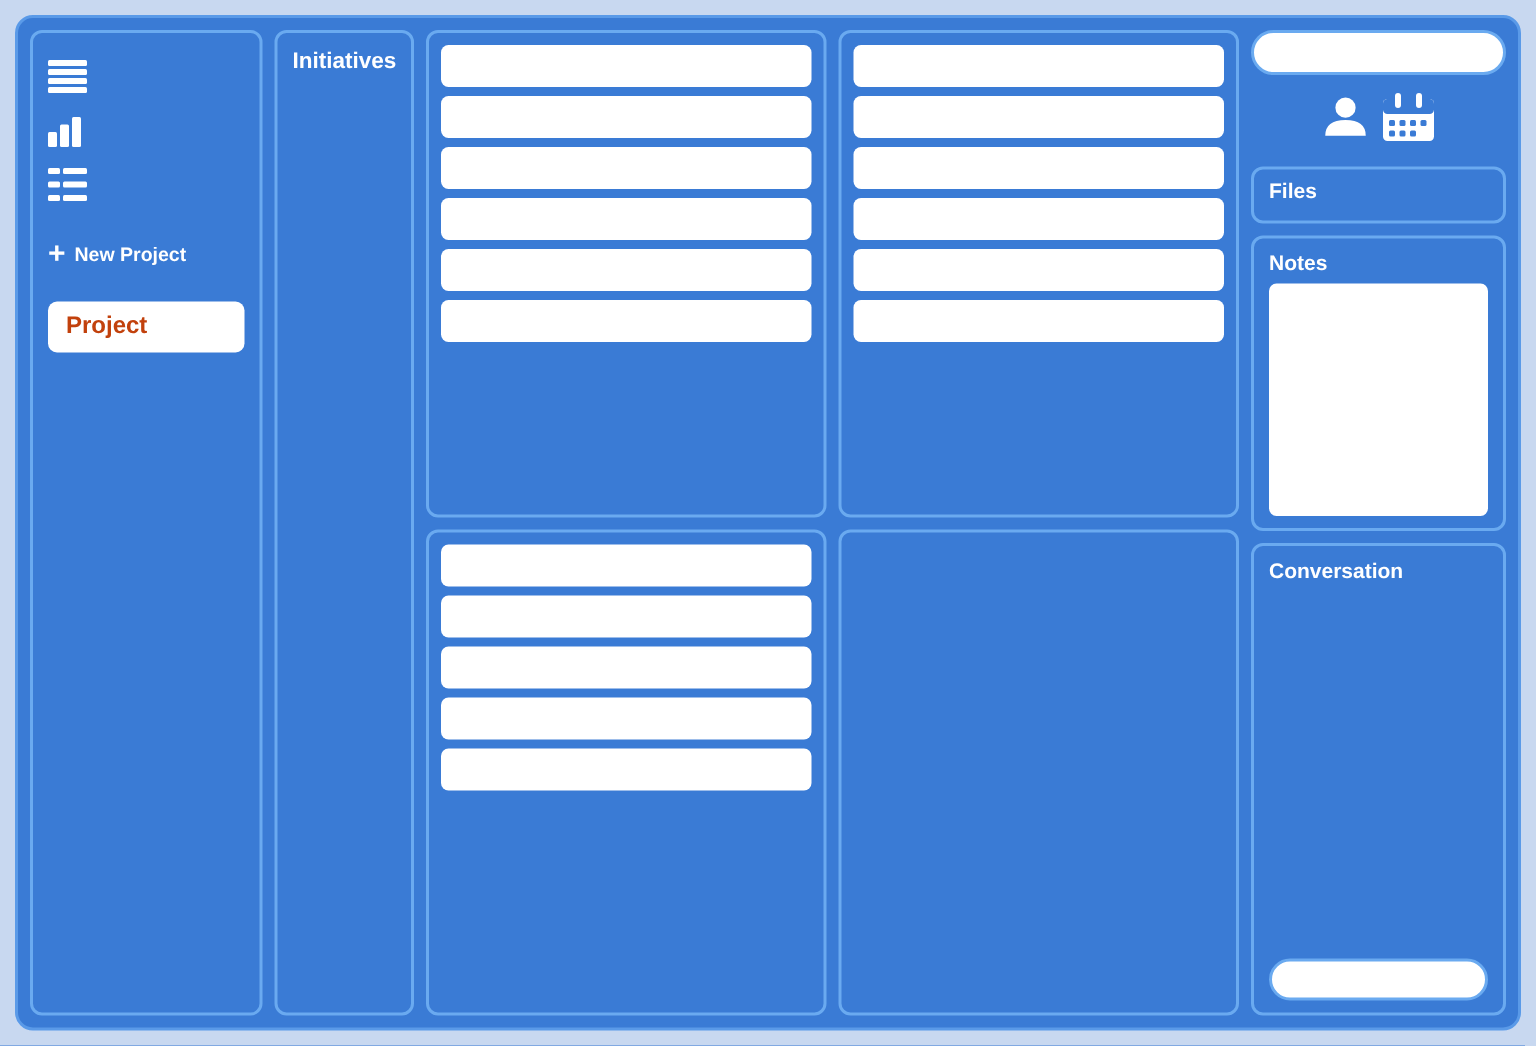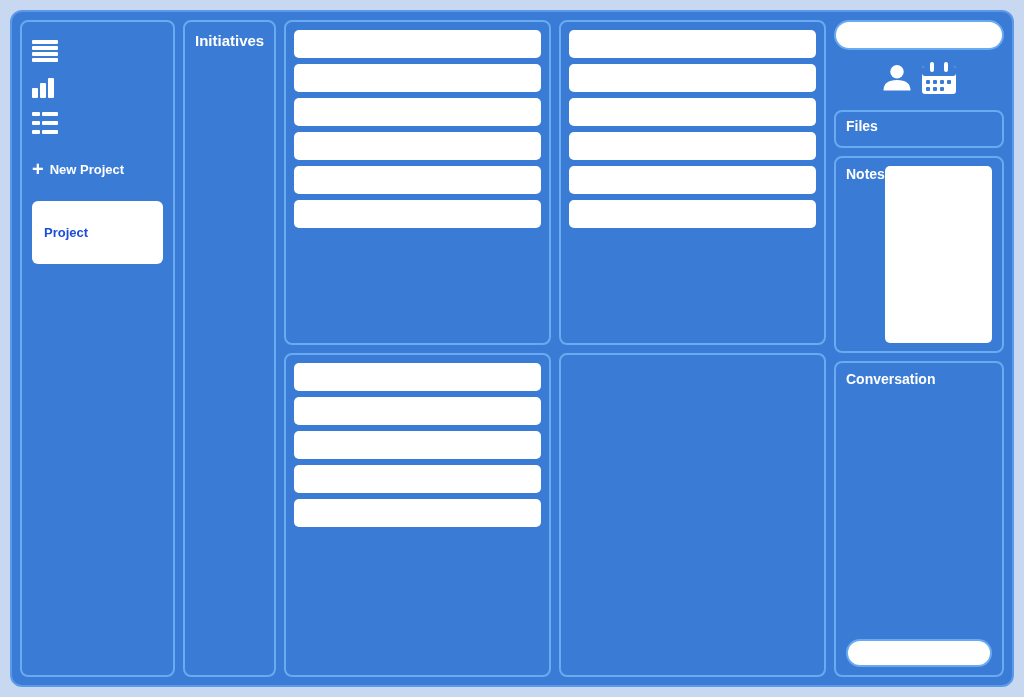--- a/index.html
+++ b/index.html
@@ -57,24 +57,24 @@
       cursor: pointer;
       margin-top: 10px;
     }
     .new-project-btn .plus {
       font-size: 20px;
       font-weight: bold;
     }
     .project-item {
       background: white;
       border-radius: 6px;
-      padding: 24px 12px;
-      color: #1d4ed8;
-      font-weight: bold;
-      font-size: 13px;
+      padding: 8px 12px;
+      color: #c2410c;
+      font-weight: bold;
+      font-size: 16px;
       cursor: pointer;
       margin-top: 6px;
     }
     
     .main-content {
       flex: 1;
       display: flex;
       flex-direction: row;
       gap: 8px;
     }
@@ -313,21 +313,21 @@
             <rect x="11" y="25" width="4" height="4" rx="1" fill="#3a7bd5"></rect>
             <rect x="18" y="25" width="4" height="4" rx="1" fill="#3a7bd5"></rect>
           </svg>
         </div>
       </div>
 
       <div class="right-section files-section">
         <span class="right-section-label">Files</span>
       </div>
 
-      <div class="right-section notes-section" style="display:flex;flex:1.2;">
+      <div class="right-section notes-section" style="display:flex;flex-direction:column;flex:1.2;">
         <span class="right-section-label">Notes</span>
         <div class="notes-content" style="flex:1;"></div>
       </div>
 
       <div class="right-section conversation-section" style="display:flex;flex-direction:column;flex:2;">
         <span class="right-section-label">Conversation</span>
         <div class="conversation-content" style="flex:1;"></div>
         <div class="right-input"></div>
       </div>
 

